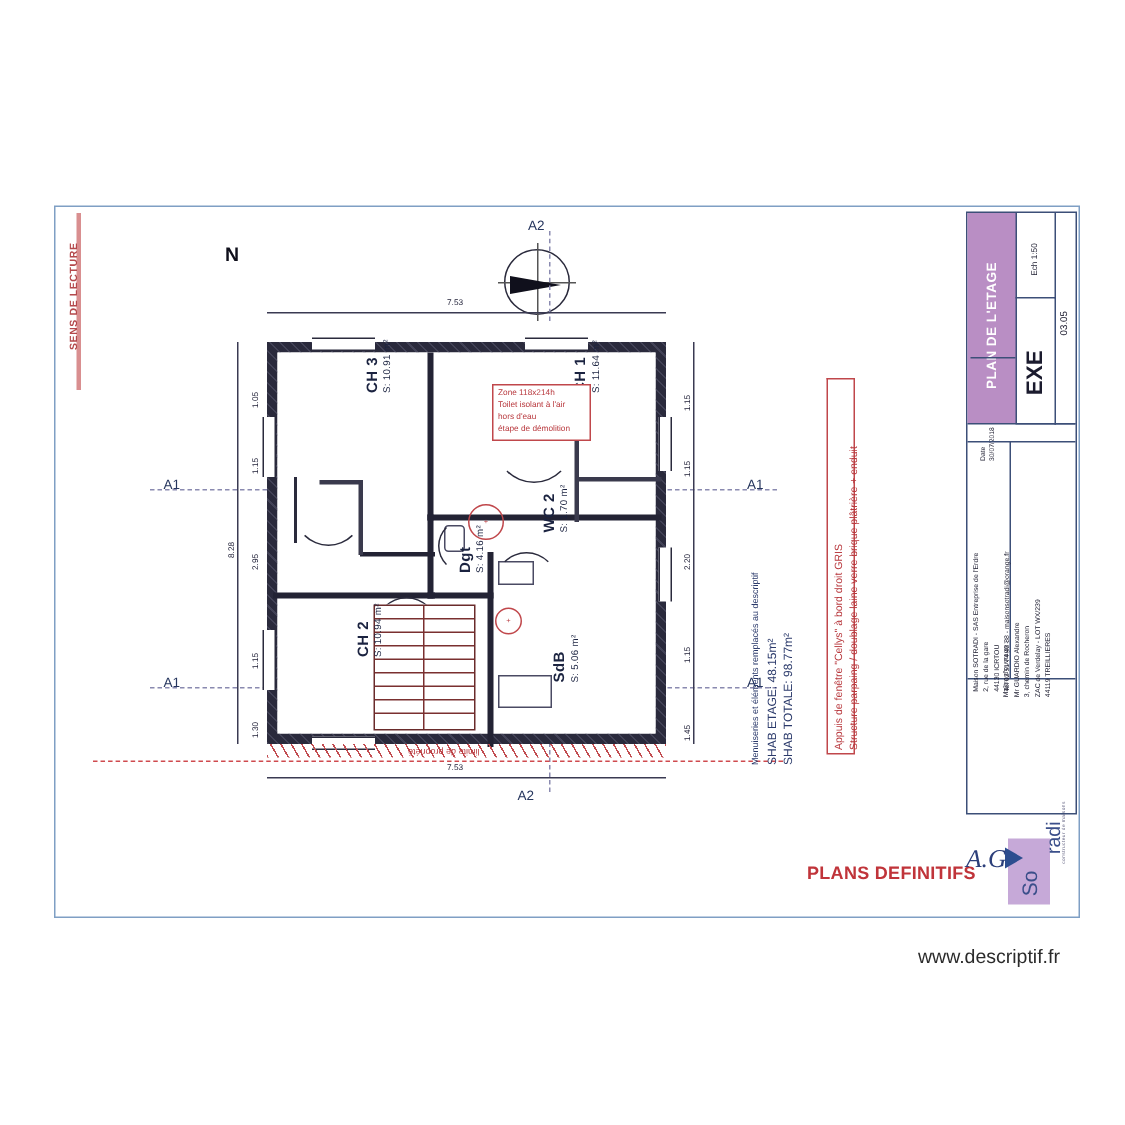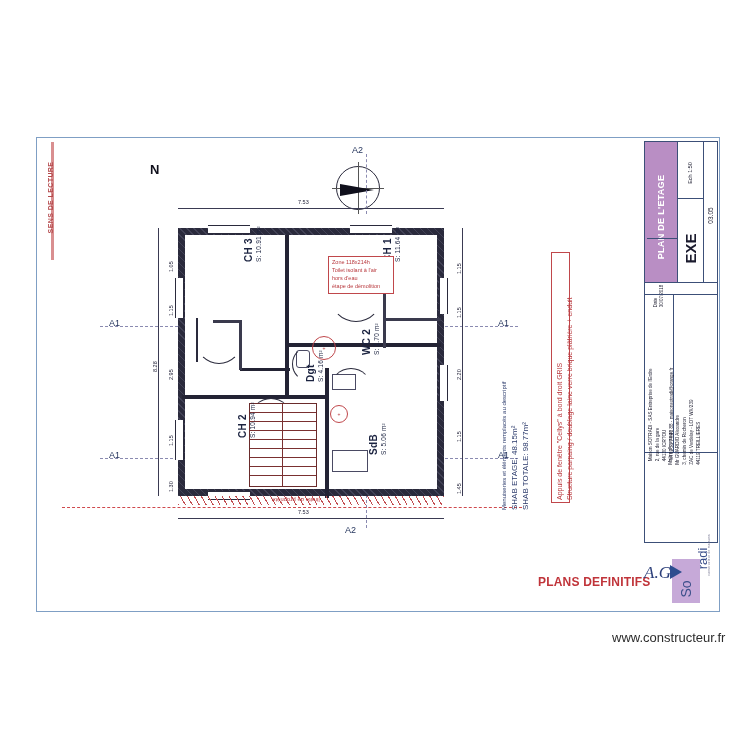--- a/index.html
+++ b/index.html
@@ -396,13 +396,13 @@
   <div class="logo-sq"></div>
   <div class="logo-arrow"></div>
   <div class="logo-so">So</div>
   <div class="logo-radi">radi</div>
   <div class="logo-tag">constructeur de maisons</div>
 </div>
 
 <div class="plansdef">PLANS DEFINITIFS</div>
 <div class="sigmark">A.G</div>
 
-<div class="watermark">www.constructeur.fr</div>
+<div class="watermark">www.descriptif.fr</div>
 
 </body></html>

